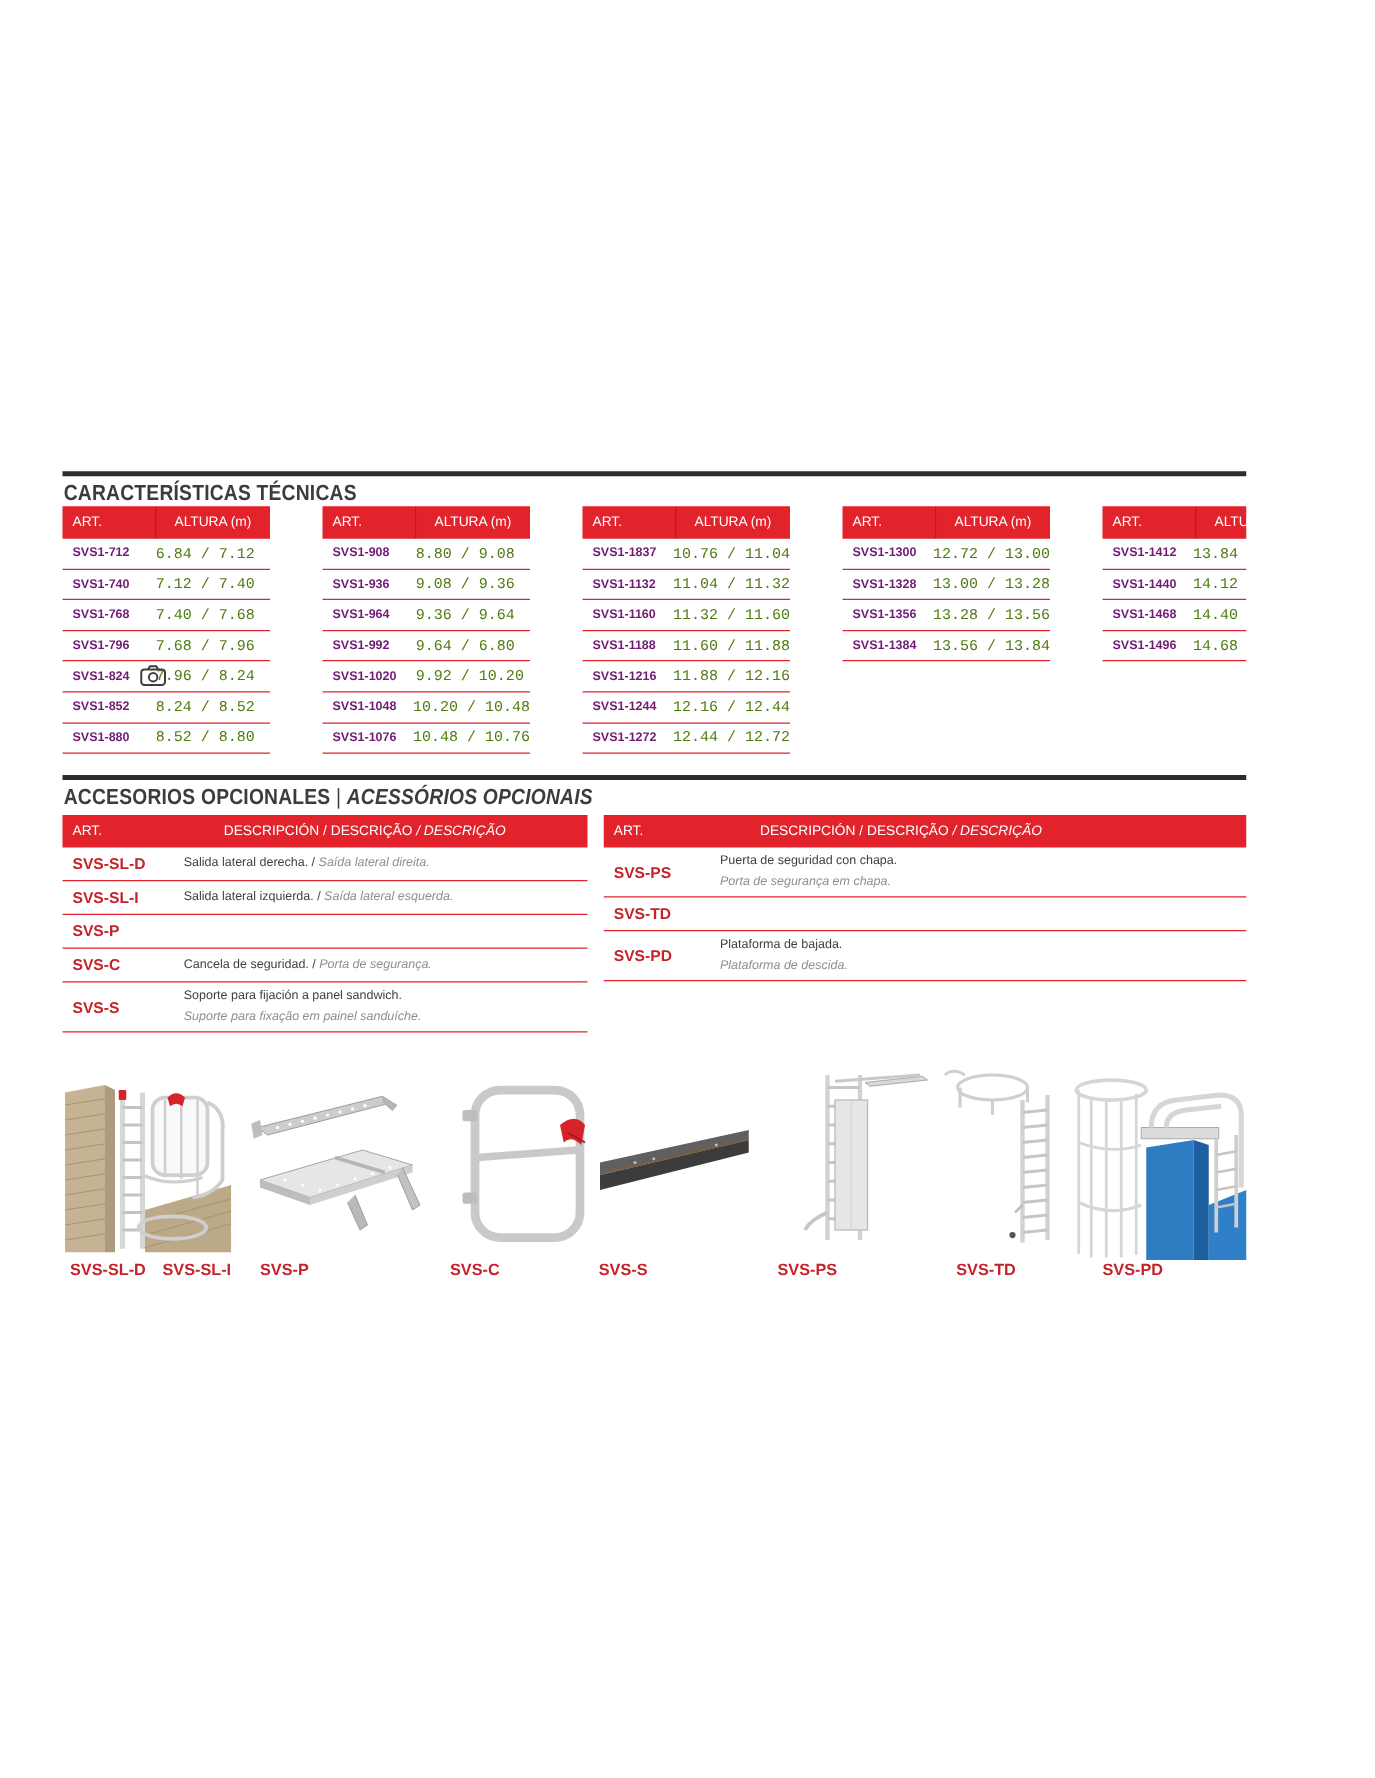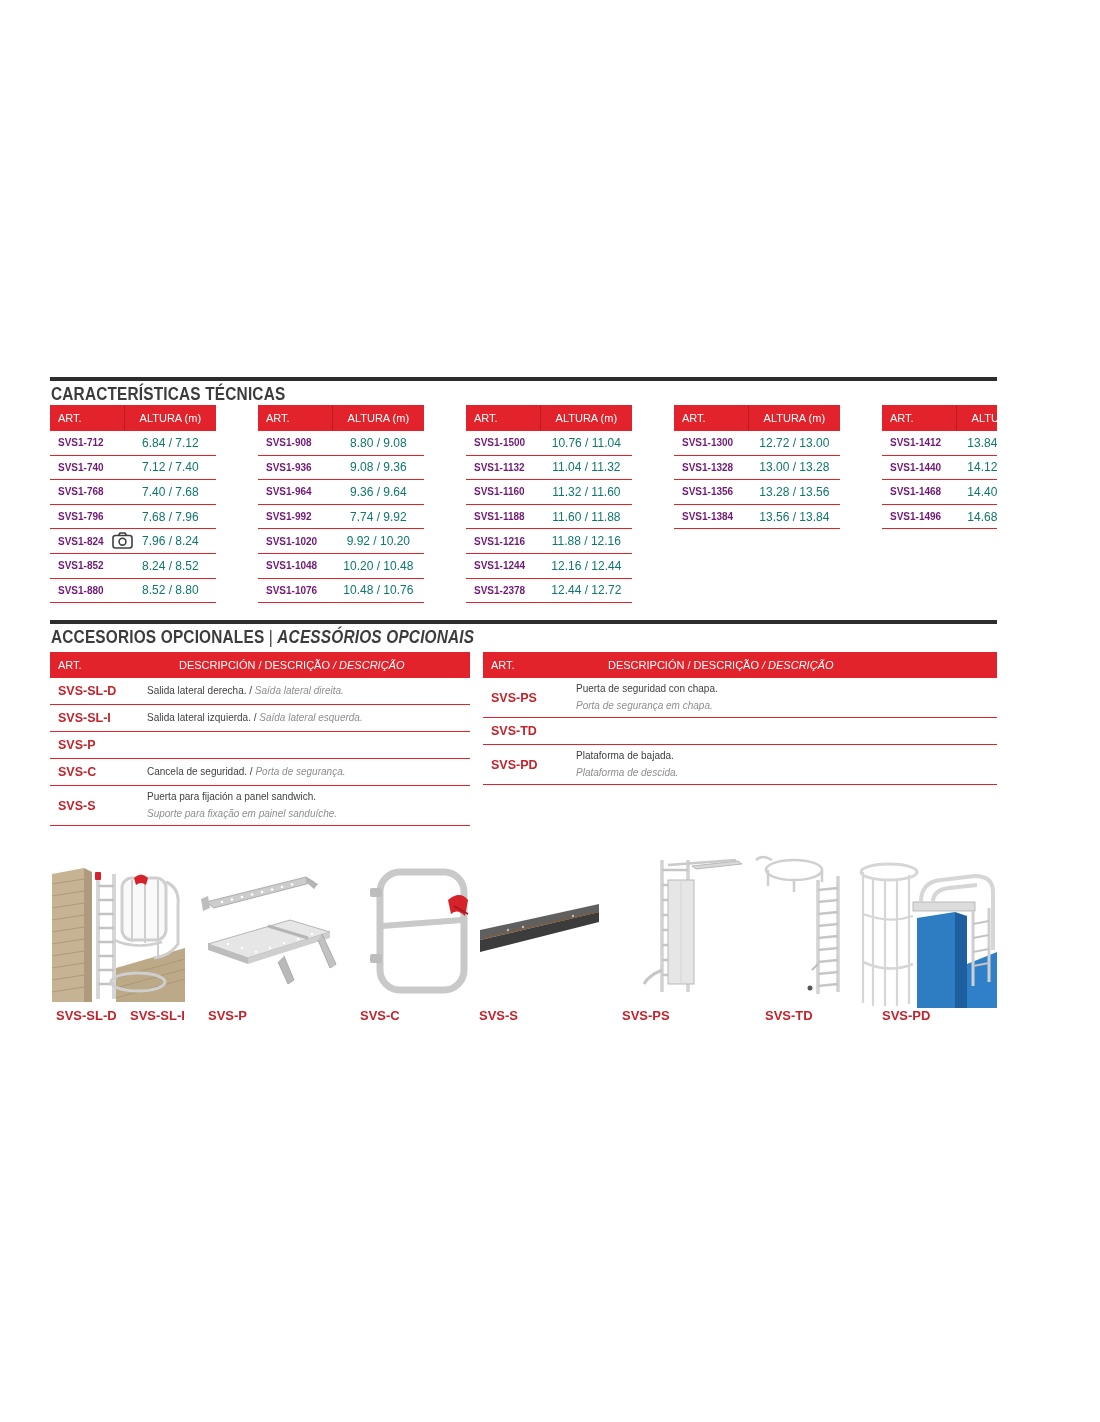--- a/index.html
+++ b/index.html
@@ -19,21 +19,21 @@
 
   
   .tech-tables{position:absolute;left:50px;top:405px;width:998px;display:flex;justify-content:space-between;}
   .t-table{width:166px;}
   .t-head{height:26px;background:#E2232B;display:flex;align-items:center;color:#fff;font-size:11px;}
   .t-head-art{width:45%;height:100%;display:flex;align-items:center;padding-left:8px;box-sizing:border-box;
               border-right:1px solid rgba(0,0,0,0.18);}
   .t-head-alt{flex:1;text-align:center;}
   .t-row{position:relative;height:23.6px;display:flex;align-items:center;border-bottom:1px solid #E2232B;}
   .t-art{width:45%;padding-left:8px;box-sizing:border-box;font-size:10px;font-weight:bold;color:#701a75;white-space:nowrap;}
-  .t-val{flex:1;text-align:center;font-size:12px;color:#0f766e;white-space:nowrap;}
+  .t-val{flex:1;font-size:12px;color:#4d7c0f;white-space:nowrap;font-family:Liberation Mono, monospace;}
   .t-cam{position:absolute;left:62px;top:3px;}
   .t-cam svg{display:block;}
 
   
   .acc-table{position:absolute;top:652px;}
   #acc-left{left:50px;width:420px;}
   #acc-right{left:483px;width:525px;}
   .a-head{height:26px;background:#E2232B;display:flex;align-items:center;color:#fff;font-size:11px;}
   .a-head-art{padding-left:8px;box-sizing:border-box;flex-shrink:0;}
   #acc-left .a-head-art,#acc-left .a-art{width:97px;}
@@ -123,21 +123,21 @@
           <div class="t-row">
             <div class="t-art">SVS1-936</div>
             <div class="t-val">9.08 / 9.36</div>
           </div>
           <div class="t-row">
             <div class="t-art">SVS1-964</div>
             <div class="t-val">9.36 / 9.64</div>
           </div>
           <div class="t-row">
             <div class="t-art">SVS1-992</div>
-            <div class="t-val">7.74 / 9.92</div>
+            <div class="t-val">9.64 / 6.80</div>
           </div>
           <div class="t-row">
             <div class="t-art">SVS1-1020</div>
             <div class="t-val">9.92 / 10.20</div>
           </div>
           <div class="t-row">
             <div class="t-art">SVS1-1048</div>
             <div class="t-val">10.20 / 10.48</div>
           </div>
           <div class="t-row">
@@ -146,21 +146,21 @@
           </div>
         </div>
     </div>
     <div class="t-table">
       <div class="t-head">
         <div class="t-head-art">ART.</div>
         <div class="t-head-alt">ALTURA (m)</div>
       </div>
       <div>
           <div class="t-row">
-            <div class="t-art">SVS1-1500</div>
+            <div class="t-art">SVS1-1837</div>
             <div class="t-val">10.76 / 11.04</div>
           </div>
           <div class="t-row">
             <div class="t-art">SVS1-1132</div>
             <div class="t-val">11.04 / 11.32</div>
           </div>
           <div class="t-row">
             <div class="t-art">SVS1-1160</div>
             <div class="t-val">11.32 / 11.60</div>
           </div>
@@ -170,21 +170,21 @@
           </div>
           <div class="t-row">
             <div class="t-art">SVS1-1216</div>
             <div class="t-val">11.88 / 12.16</div>
           </div>
           <div class="t-row">
             <div class="t-art">SVS1-1244</div>
             <div class="t-val">12.16 / 12.44</div>
           </div>
           <div class="t-row">
-            <div class="t-art">SVS1-2378</div>
+            <div class="t-art">SVS1-1272</div>
             <div class="t-val">12.44 / 12.72</div>
           </div>
         </div>
     </div>
     <div class="t-table">
       <div class="t-head">
         <div class="t-head-art">ART.</div>
         <div class="t-head-alt">ALTURA (m)</div>
       </div>
       <div>
@@ -262,21 +262,21 @@
         </div>
         <div class="a-row">
           <div class="a-art">SVS-C</div>
           <div class="a-desc">
             <div><span class="es">Cancela de seguridad. / </span><span class="pt">Porta de segurança.</span></div>
           </div>
         </div>
         <div class="a-row">
           <div class="a-art">SVS-S</div>
           <div class="a-desc">
-            <div class="es">Puerta para fijación a panel sandwich.</div>
+            <div class="es">Soporte para fijación a panel sandwich.</div>
             <div class="pt">Suporte para fixação em painel sanduíche.</div>
           </div>
         </div>
       </div>
   </div>
 
   <div class="acc-table" id="acc-right">
     <div class="a-head">
       <div class="a-head-art">ART.</div>
       <div class="a-head-desc">

